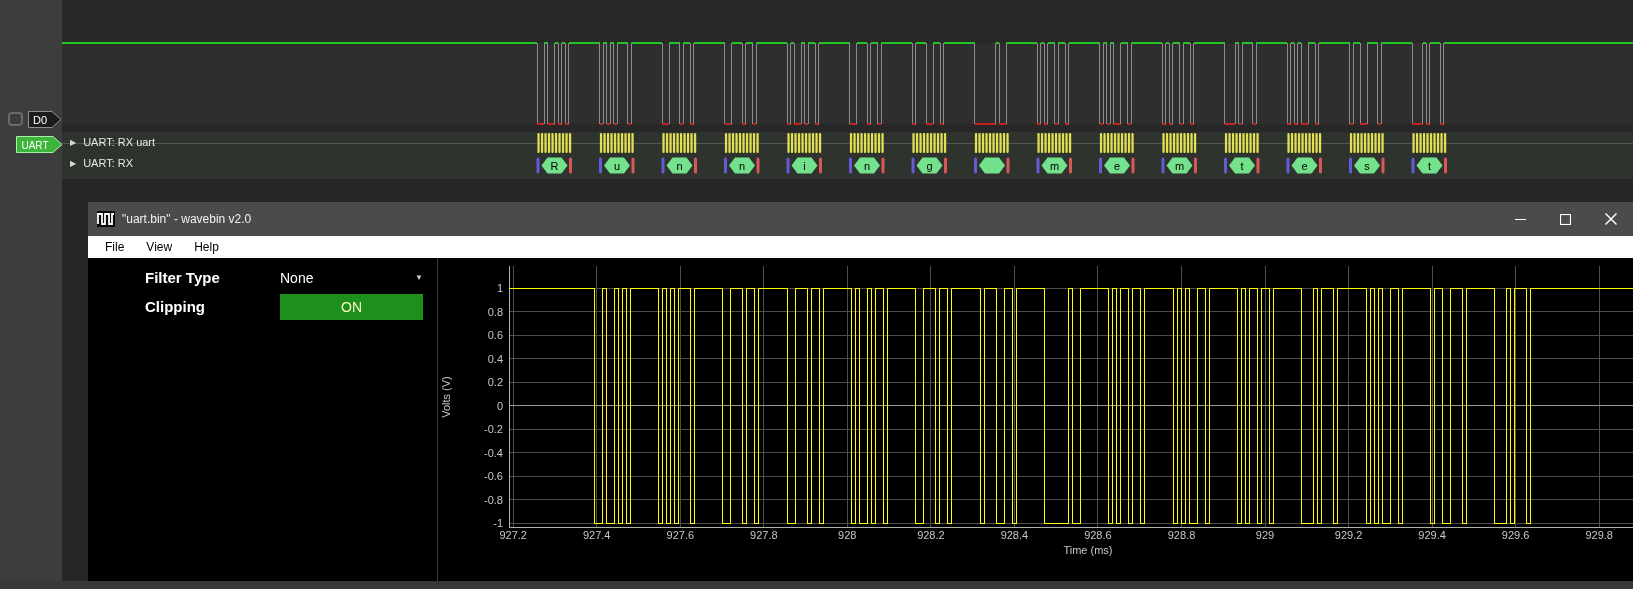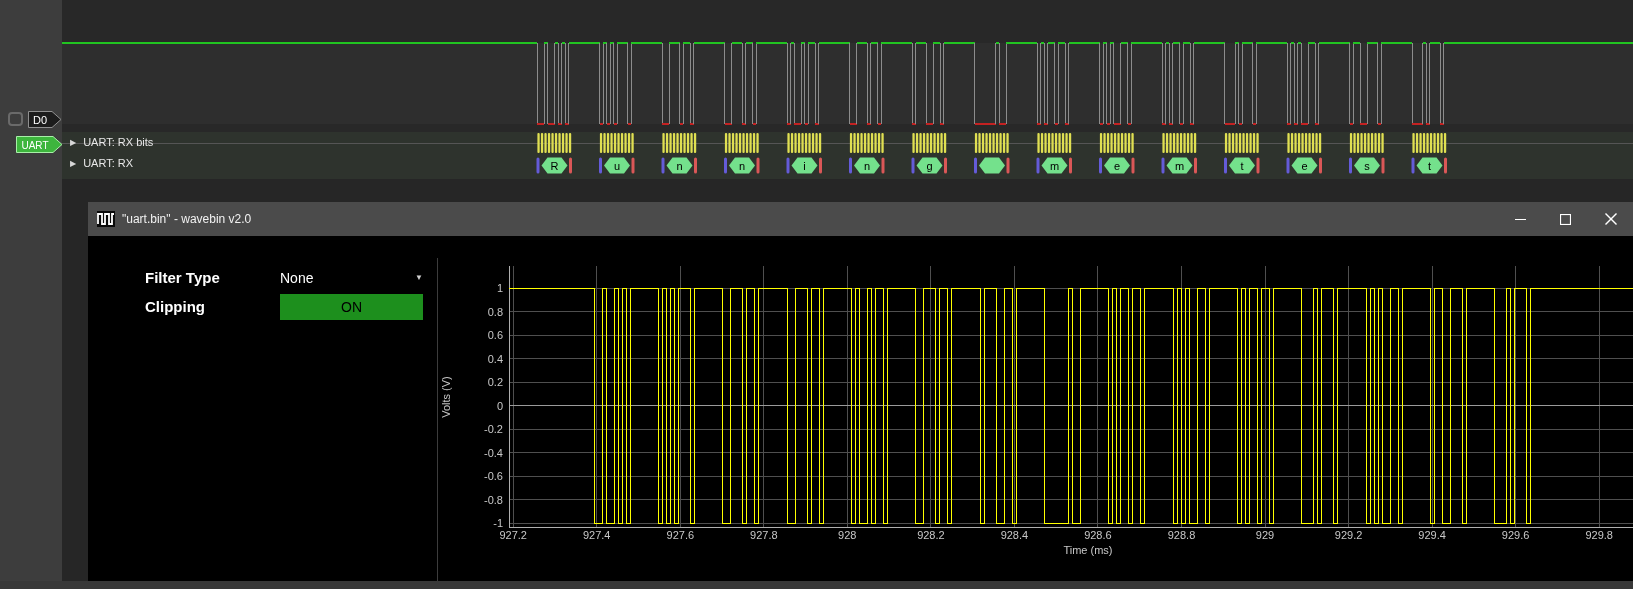--- a/index.html
+++ b/index.html
@@ -34,21 +34,21 @@
   .menubar { position:absolute; left:0; top:34px; width:100%; height:22px; background:#ffffff;
              display:flex; align-items:center; padding-left:6px; }
   .menu-item { color:#000; font-size:12px; padding:0 11px; height:22px; line-height:22px; }
   .content { position:absolute; left:0; top:56px; width:100%; height:323px; background:#000;margin-left:42px; }
   .panel { position:absolute; left:0; top:0; width:307px; height:100%; padding-top:5px; }
   .prow { display:flex; align-items:center; height:29px; padding-left:15px; }
   .plabel { width:135px; color:#fff; font-weight:700; font-size:15px; }
   .pcontrol { width:143px; display:flex; align-items:center; justify-content:space-between; }
   .pvalue { color:#fff; font-size:14px; }
   .dd-arrow { color:#cfcfcf; font-size:8px; }
-  .on-btn { width:143px; height:26px; color:#000000; font-size:14px; text-align:center; line-height:26px;
+  .on-btn { width:143px; height:26px; color:#fef9c3; font-size:14px; text-align:center; line-height:26px;
             border:none; }
   .spinner { display:flex; flex-direction:column; line-height:6px; }
   .spin { color:#cfcfcf; font-size:6px; }
   .divider { position:absolute; left:307px; top:0; width:1px; height:100%; background:#3c3c3c; }
   .plot-area { position:absolute; left:308px; top:0; width:1237px; height:323px; }
   .bottom-strip { position:absolute; left:0; top:581px; width:1633px; height:8px; background:#383838; }
 </style>
 </head>
 <body>
 
@@ -554,21 +554,21 @@
       <text x="12" y="12.5" text-anchor="middle" font-size="11" fill="#ffffff">D0</text>
     </svg>
 
     <svg class="tag-svg" style="left:16px; top:136px;" width="48" height="17">
       <polygon points="0.5,0.5 37,0.5 46,8.5 37,16.5 0.5,16.5" fill="#3db53d" stroke="#a8f0a8" stroke-width="1"></polygon>
       <text x="19" y="12.5" text-anchor="middle" font-size="10" fill="#ffffff">UART</text>
     </svg>
 
     <div class="row-label" style="left:70px; top:136px;">
       <span class="tri">▶</span>
-      <span>UART: RX bits</span>
+      <span>UART: RX uart</span>
     </div>
     <div class="row-label" style="left:70px; top:157px;">
       <span class="tri">▶</span>
       <span>UART: RX</span>
     </div>
   </div>
 
   <div class="win">
 
     <div class="titlebar">
@@ -590,20 +590,25 @@
         </div>
         <div class="win-btn">
           <svg width="12" height="12">
             <line x1="0.5" y1="0.5" x2="11.5" y2="11.5" stroke="#ffffff" stroke-width="1.4"></line>
             <line x1="11.5" y1="0.5" x2="0.5" y2="11.5" stroke="#ffffff" stroke-width="1.4"></line>
           </svg>
         </div>
       </div>
     </div>
 
+    <div class="menubar">
+      <span class="menu-item">File</span>
+      <span class="menu-item">View</span>
+      <span class="menu-item">Help</span>
+    </div>
 
     <div class="content">
       <div class="panel">
 
         <div class="prow">
           <span class="plabel">Filter Type</span>
           <div class="pcontrol">
             <span class="pvalue">None</span>
             <span class="dd-arrow">▼</span>
           </div>

